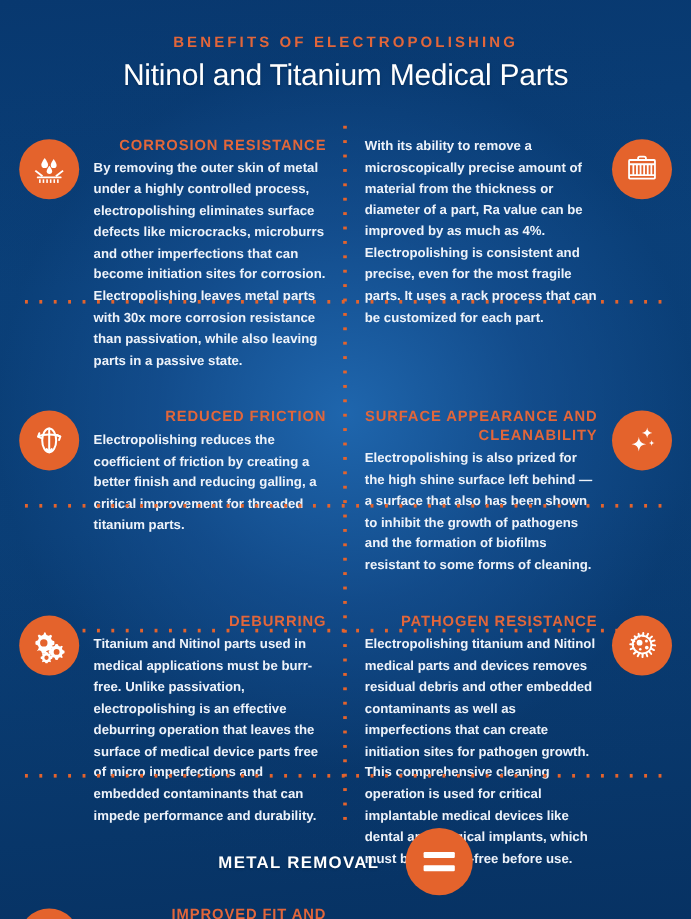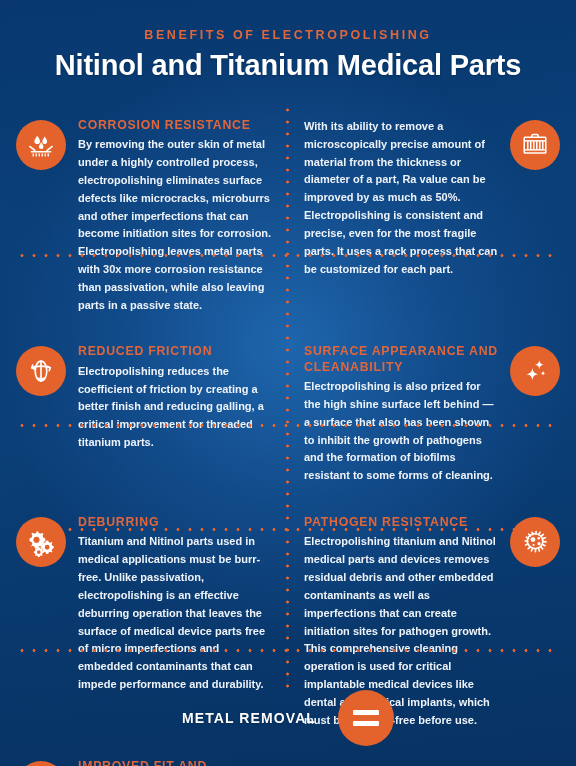--- a/index.html
+++ b/index.html
@@ -29,22 +29,22 @@
   .header { padding-top:28px; text-align:center; }
   .eyebrow {
     color:#e2663a;
     font-size:12.5px;
     font-weight:bold;
     letter-spacing:2.6px;
     text-transform:uppercase;
   }
   .title {
     margin-top:7px;
-    font-size:29px;
-    font-weight:bold;
+    font-size:25px;
+    font-weight:normal;
     letter-spacing:-0.2px;
     color:#ffffff;
     text-shadow:0 1px 2px rgba(0,0,0,0.25);
   }
 
   
   .grid { position:relative; margin-top:22px; }
 
   .row { position:relative; display:flex; }
 
@@ -71,20 +71,21 @@
   .body { flex:1 1 auto; min-width:0; }
 
   .card-title {
     color:#e2663a;
     font-size:12.3px;
     font-weight:bold;
     letter-spacing:0.75px;
     text-transform:uppercase;
     line-height:1.25;
     margin-bottom:3px;
+    text-align:right;
   }
   .card-text {
     font-size:11px;
     line-height:1.62;
     color:#eef3fa;
     font-weight:700;
   }
 
   
   .hdots {
@@ -184,21 +185,21 @@
             <line x1="4.5" y1="21.2" x2="27.5" y2="21.2"></line>
             <line x1="8.3" y1="11.6" x2="8.3" y2="21.2"></line>
             <line x1="11.5" y1="11.6" x2="11.5" y2="21.2"></line>
             <line x1="14.7" y1="11.6" x2="14.7" y2="21.2"></line>
             <line x1="17.9" y1="11.6" x2="17.9" y2="21.2"></line>
             <line x1="21.1" y1="11.6" x2="21.1" y2="21.2"></line>
             <line x1="24.3" y1="11.6" x2="24.3" y2="21.2"></line>
           </svg>
         </div>
         <div class="body">
-          <div class="card-text">With its ability to remove a microscopically precise amount of material from the thickness or diameter of a part, Ra value can be improved by as much as 50%. Electropolishing is consistent and precise, even for the most fragile parts. It uses a rack process that can be customized for each part.</div>
+          <div class="card-text">With its ability to remove a microscopically precise amount of material from the thickness or diameter of a part, Ra value can be improved by as much as 4%. Electropolishing is consistent and precise, even for the most fragile parts. It uses a rack process that can be customized for each part.</div>
         </div>
       </div>
     </div>
 
     <div class="row">
       <div class="cell left">
         <div class="icon-wrap">
           <svg width="30" height="30" viewBox="0 0 32 32" fill="none" stroke="#fff" stroke-width="1.8" stroke-linecap="round" aria-hidden="true">
             <ellipse cx="16" cy="16" rx="6.2" ry="10.5"></ellipse>
             <path d="M6.2 12.6c1.8-1.1 5.4-1.9 9.8-1.9s8 .8 9.8 1.9"></path>

